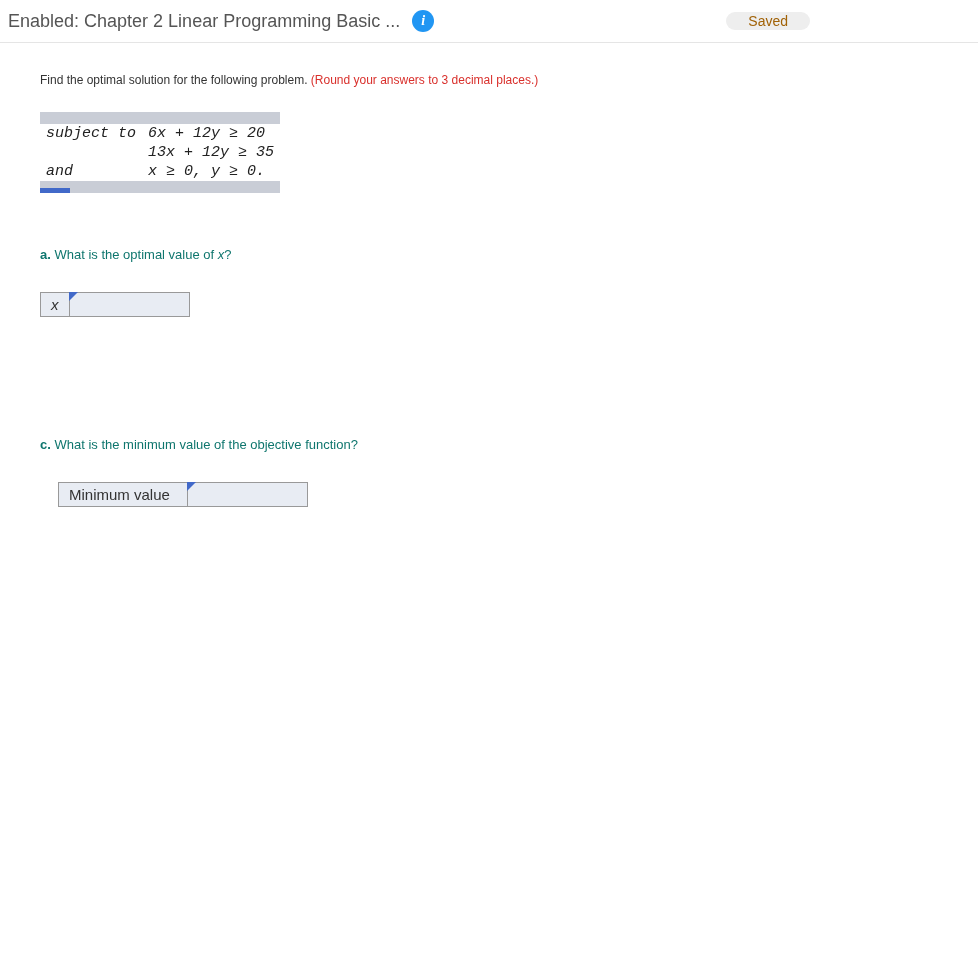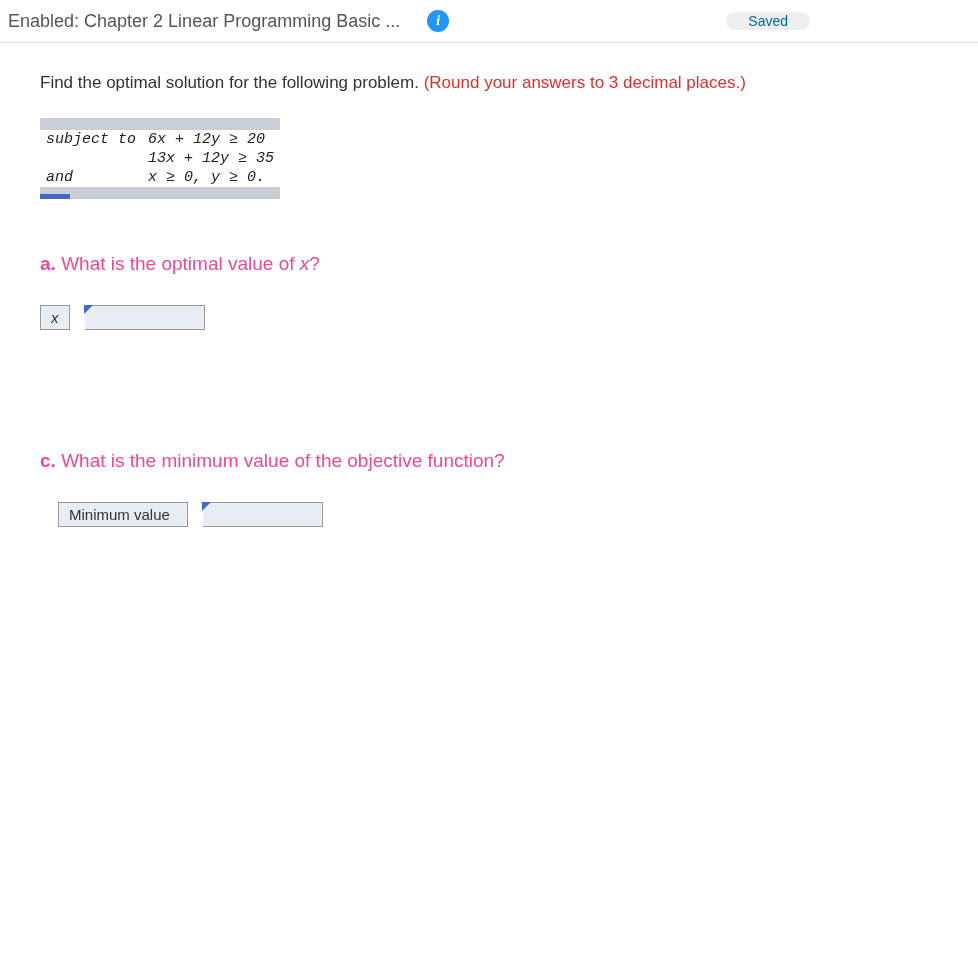--- a/index.html
+++ b/index.html
@@ -1,19 +1,18 @@
 <!DOCTYPE html>
 <html><head>
   <meta charset="utf-8">
   <style>
     * {
       box-sizing: border-box;
       margin: 0;
       padding: 0;
-      gap: 15px;
     }
     body {
       font-family: Arial, Helvetica, sans-serif;
       background: #ffffff;
       color: #333;
       width: 978px;
     }
     .header {
       display: flex;
       align-items: center;
@@ -40,27 +39,27 @@
       font-weight: bold;
       margin-left: 12px;
     }
     .saved-badge {
       margin-left: auto;
       margin-right: 160px;
       background: #eeeeee;
       border-radius: 18px;
       padding: 1px 22px;
       font-size: 14px;
-      color: #0369a1;
+      color: #a16207;
     }
     .content {
       padding: 30px 40px;
     }
     .problem-intro {
-      font-size: 17px;
+      font-size: 12px;
       color: #333;
       margin-bottom: 25px;
     }
     .red-text {
       color: #d9302c;
     }
     .problem-box {
       display: inline-block;
       margin-bottom: 50px;
     }
@@ -85,23 +84,23 @@
     .shade-row.bottom::before {
       content: "";
       position: absolute;
       left: 0;
       bottom: 0;
       width: 30px;
       height: 5px;
       background: #4169c9;
     }
     .question-label {
-      font-size: 19px;
+      font-size: 13px;
       margin-bottom: 30px;
-      color: #ec4899;
+      color: #0f766e;
     }
     .question-label .bold {
       font-weight: bold;
     }
     .question-label .italic {
       font-style: italic;
     }
     .answer-row {
       display: flex;
       align-items: stretch;

